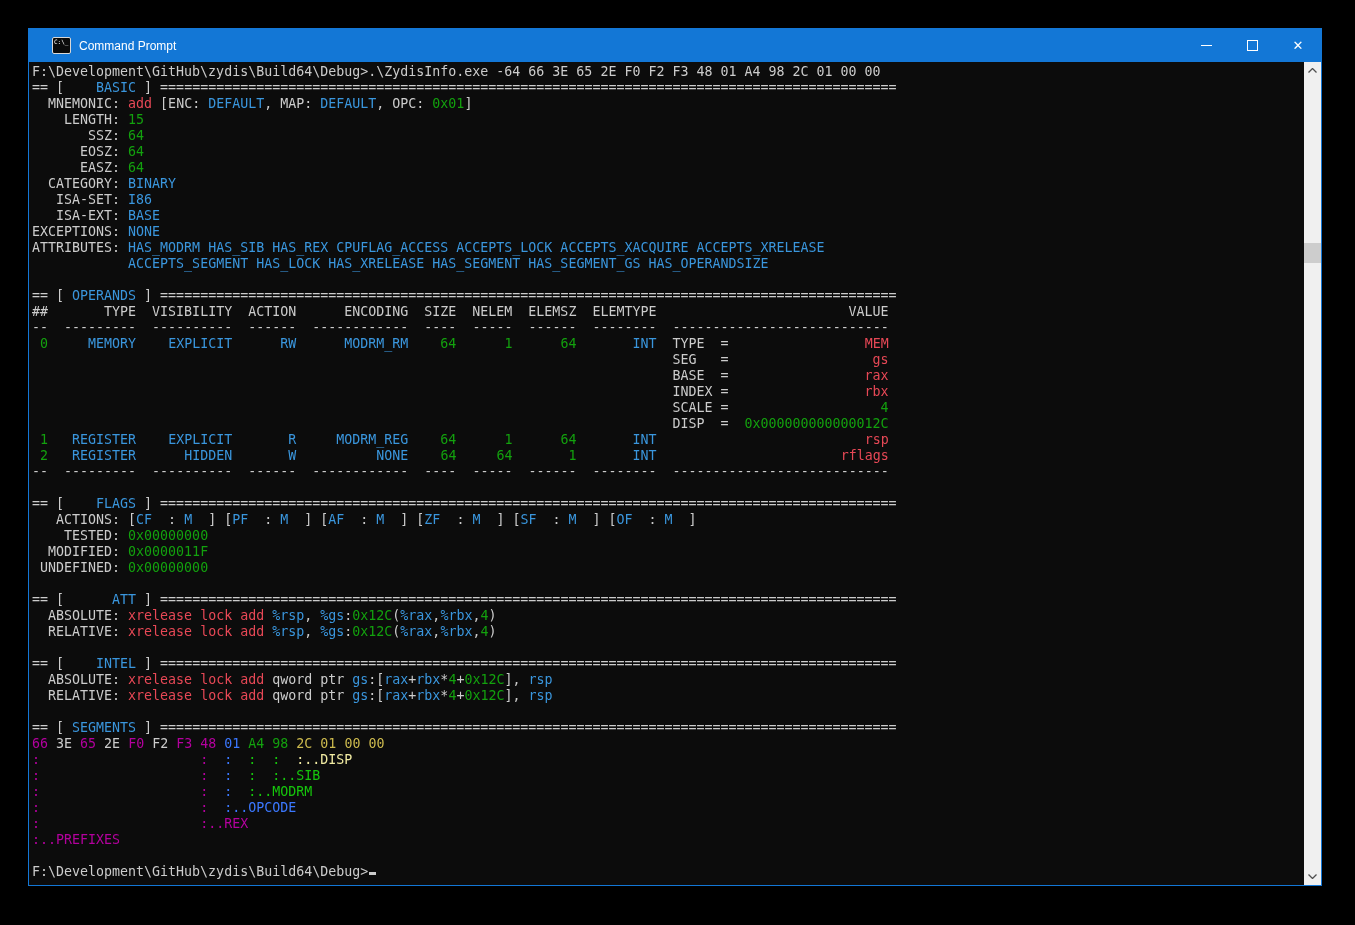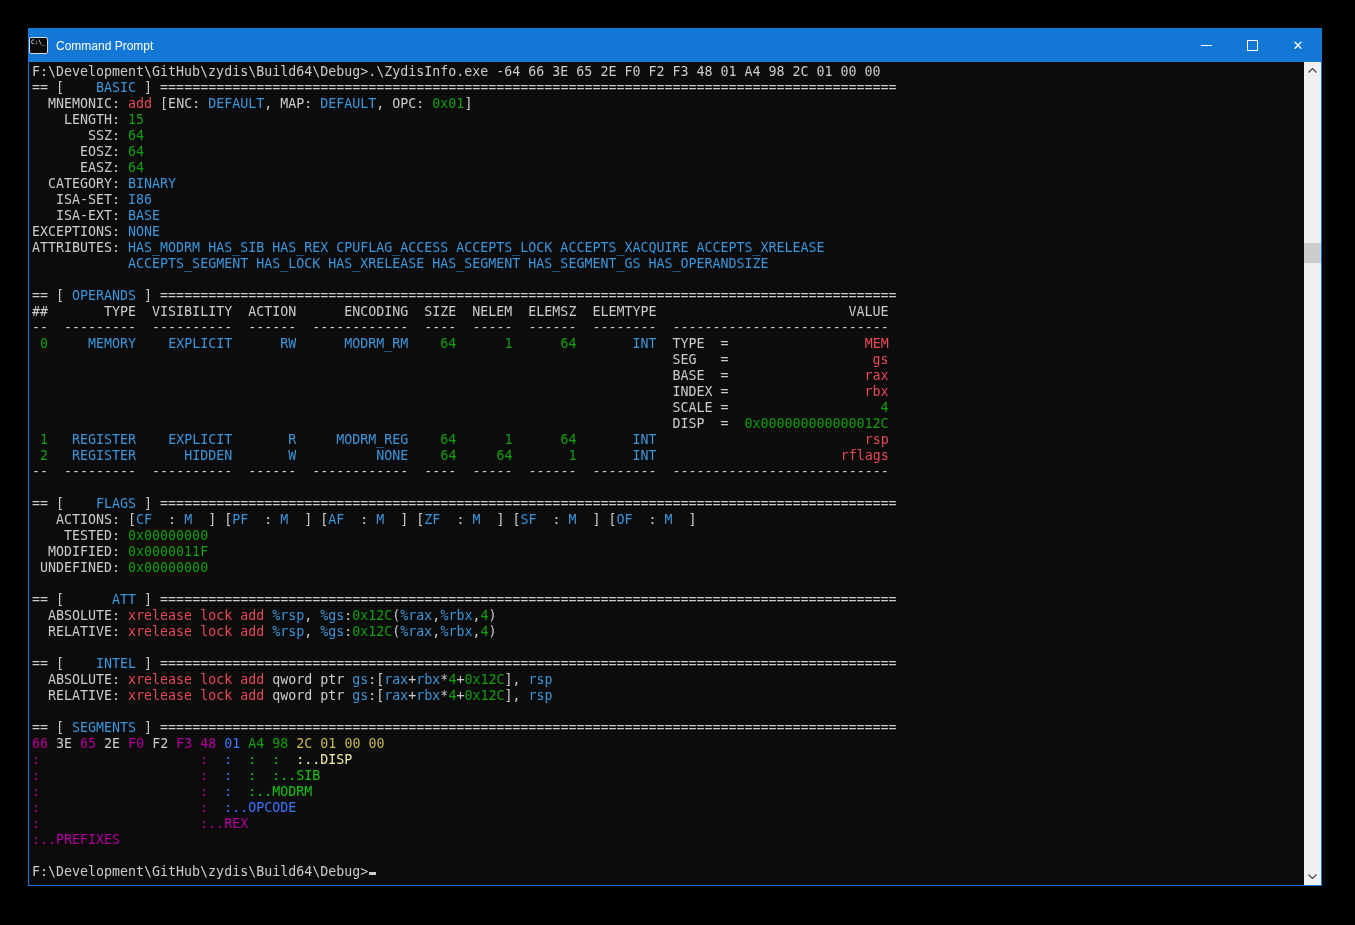--- a/index.html
+++ b/index.html
@@ -2,21 +2,21 @@
 <html><head>
 <meta charset="utf-8">
 <style>
   html,body{margin:0;padding:0;background:#000;}
   .desktop{position:relative;width:1355px;height:925px;background:#000;overflow:hidden;}
   .window{position:absolute;left:28px;top:28px;width:1294px;height:858px;
           border:1px solid #1377D6;background:#0C0C0C;box-sizing:border-box;
           display:flex;flex-direction:column;}
   .titlebar{height:33px;flex:0 0 33px;background:#1377D6;display:flex;
             align-items:center;justify-content:space-between;}
-  .titlebar-left{display:flex;align-items:center;gap:8px;padding-left:0;}
+  .titlebar-left{display:flex;align-items:center;gap:8px;padding-left:23px;}
   .cmd-icon{width:16px;height:14px;background:#0a0a0a;border:1px solid #d8d8d8;
             border-radius:2px;display:flex;align-items:flex-start;padding:1px 0 0 1px;box-sizing:content-box;}
   .cmd-icon-text{font-family:"DejaVu Sans Mono",monospace;font-size:6px;line-height:6px;color:#fff;}
   .title-text{font-family:"Liberation Sans",sans-serif;font-size:12px;color:#ffffff;}
   .controls{display:flex;height:100%;}
   .ctrl{width:46px;height:100%;display:flex;align-items:center;justify-content:center;cursor:default;}
   .glyph-min{display:block;width:11px;height:1px;background:#ffffff;}
   .glyph-max{display:block;width:9px;height:9px;border:1px solid #ffffff;background:transparent;}
   .glyph-close{color:#ffffff;font-family:"Liberation Sans",sans-serif;font-size:13px;line-height:13px;}
   .console-wrap{flex:1;display:flex;min-height:0;}

